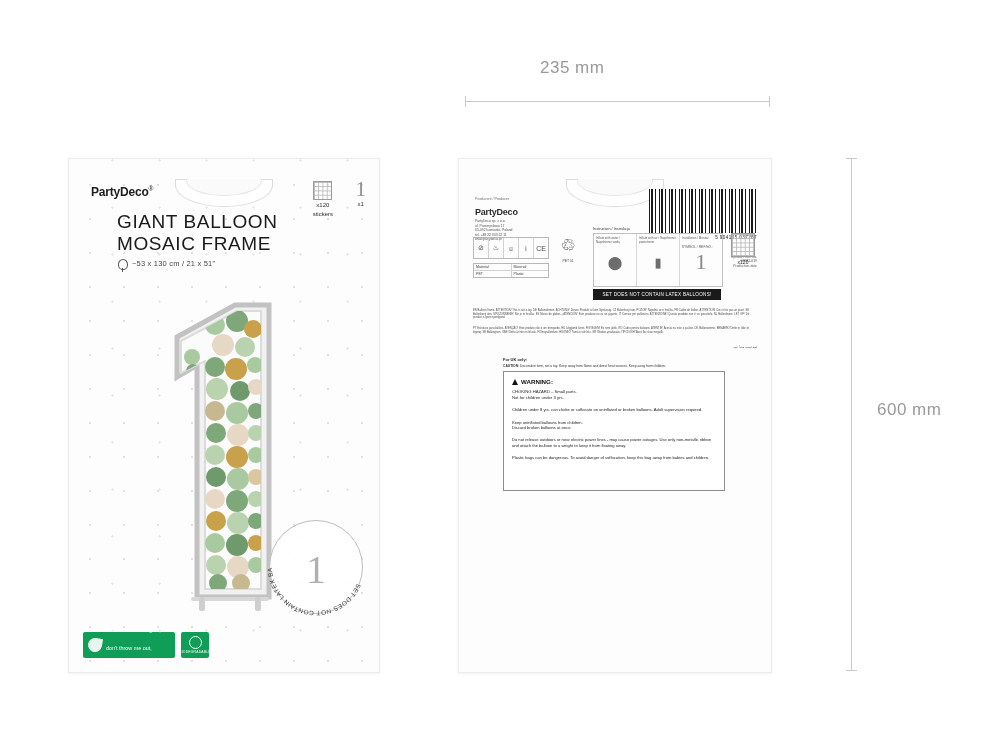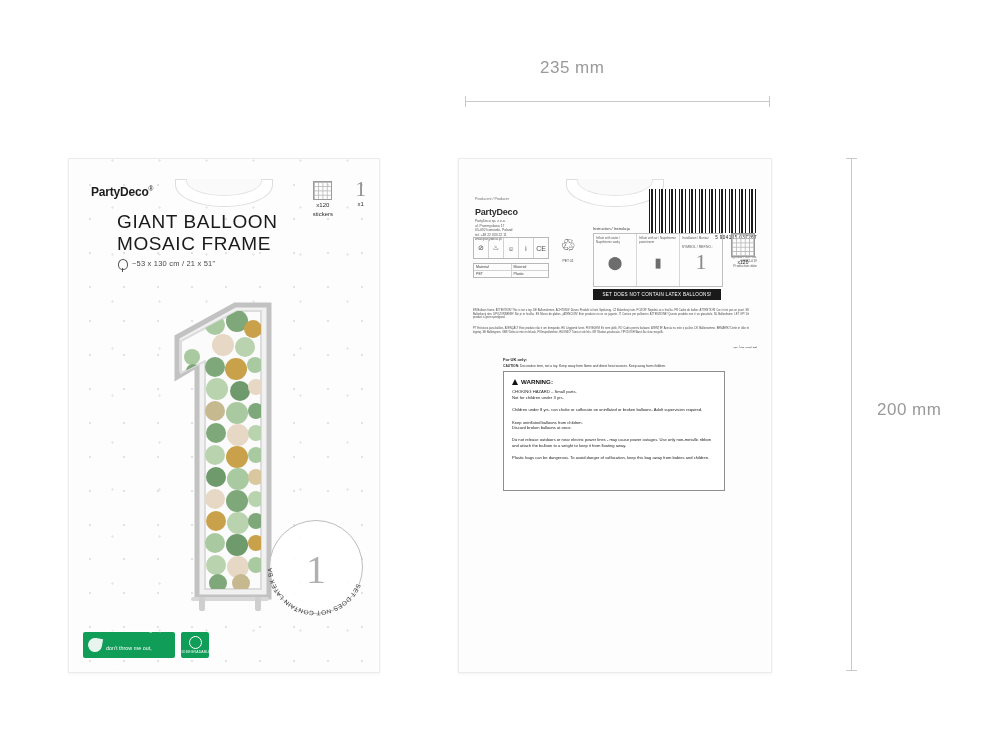--- a/index.html
+++ b/index.html
@@ -256,21 +256,21 @@
     border-bottom:6px solid #111;position:relative;
   }
   .warn-line{font-size:4.2px;color:#1f1f1f;line-height:5.6px;margin-top:4px;}
   .warn-p{font-size:4.1px;color:#222;line-height:5.4px;margin-top:7px;}
 </style>
 </head>
 <body>
 
 <div class="dim-top-label">235 mm</div>
 <div class="dim-top-line"></div>
-<div class="dim-right-label">200 mm</div>
+<div class="dim-right-label">600 mm</div>
 <div class="dim-right-line"></div>
 
 <div class="pack pack-front">
   <div class="speckle"></div>
 
   <div class="hang">
       <div class="slot"></div>
     </div>
 
   <div class="brand front-brand">

